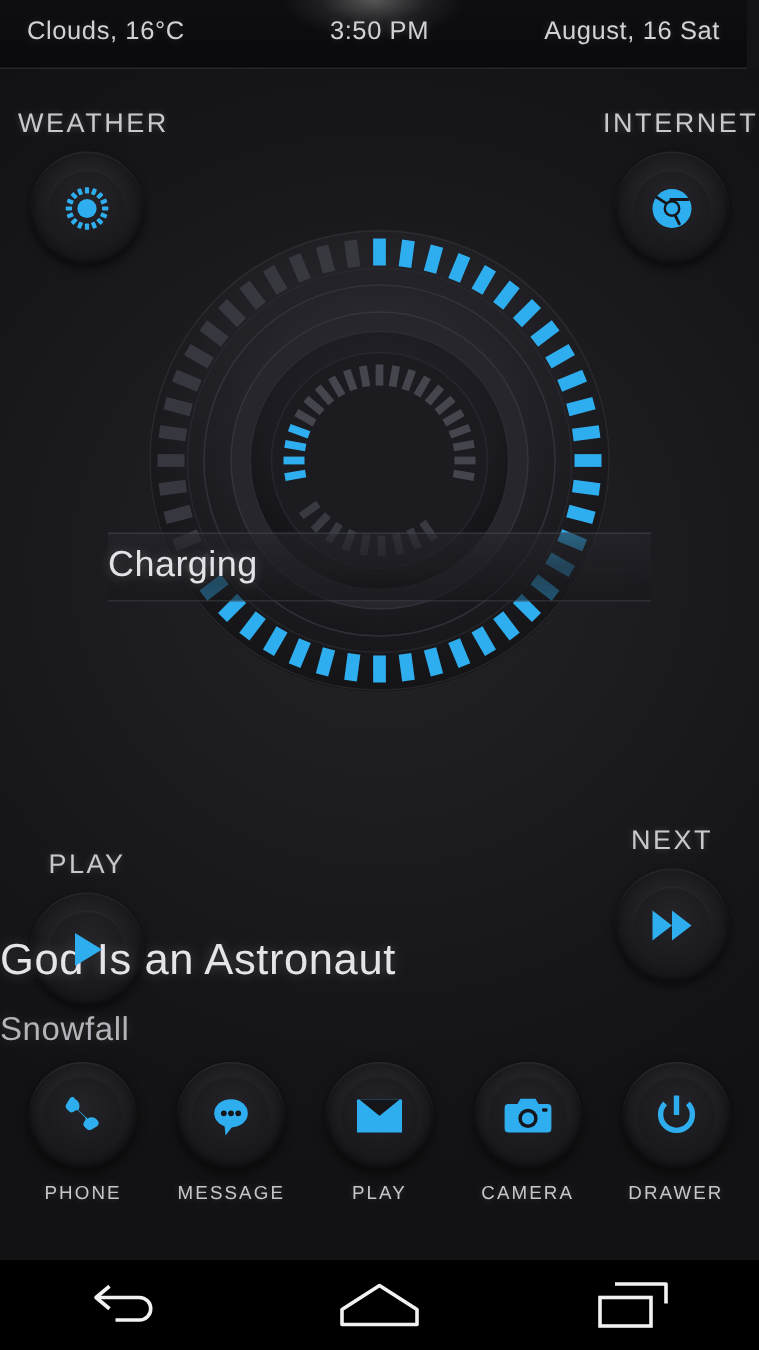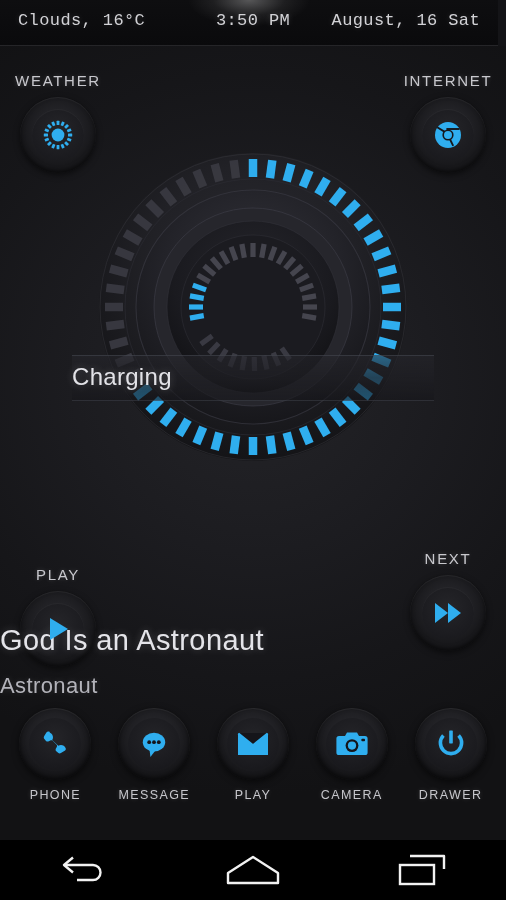--- a/index.html
+++ b/index.html
@@ -21,21 +21,20 @@
 
   
   #statusbar {
     position: absolute;
     left: 0; top: 0;
     width: 498px;
     height: 46px;
     background: linear-gradient(to bottom, #0e0e10 0%, #0a0a0c 100%);
     border-bottom: 1px solid #252528;
     box-sizing: border-box;
-    font-family: Liberation Mono, monospace;
   }
   #statusbar-glow {
     position: absolute;
     left: 50%;
     top: -26px;
     width: 120px;
     height: 52px;
     margin-left: -60px;
     background: radial-gradient(ellipse at center, rgba(255,255,255,0.30) 0%, rgba(255,255,255,0.07) 42%, rgba(255,255,255,0) 72%);
     pointer-events: none;
@@ -66,21 +65,21 @@
   
   .corner-widget {
     position: absolute;
     width: 92px;
     text-align: center;
   }
   #widget-weather  { left: 12px;  top: 26px; }
   #widget-internet { right: 12px; top: 26px; }
 
   .corner-label {
-    font-size: 15px;
+    font-size: 18px;
     letter-spacing: 1.7px;
     color: #c8c8cd;
     text-shadow: 0 0 5px rgba(255,255,255,0.2);
     margin-bottom: 8px;
     white-space: nowrap;
   }
 
   .knob {
     position: relative;
     width: 76px;
@@ -446,21 +445,21 @@
       <div class="knob">
         <svg width="30" height="28" viewBox="0 0 30 28">
           <path d="M2 4 L15 14 L2 24 Z" fill="#2FAEEF"></path>
           <path d="M15 4 L28 14 L15 24 Z" fill="#2FAEEF"></path>
         </svg>
       </div>
     </div>
 
     <div id="now-playing">
       <div id="np-artist">God Is an Astronaut</div>
-      <div id="np-track">Astronaut</div>
+      <div id="np-track">Snowfall</div>
     </div>
 
     <div id="dock">
 
       <div class="dock-item">
         <div class="dock-knob">
           <svg width="30" height="30" viewBox="0 0 30 30">
             <path d="M9.3 2.6c-1.1-0.5-2.3-0.1-2.9 0.9L4.1 7.3c-0.5 0.9-0.4 2 0.3 2.8 l1.6 1.8c0.7 0.8 1.9 0.9 2.8 0.4 l1.5-0.9 c0.7-0.4 1.5-0.3 2.1 0.2 l4.2 4.2 c0.5 0.5 0.6 1.4 0.2 2.1 l-0.9 1.5 c-0.5 0.9-0.4 2.1 0.4 2.8 l1.8 1.6 c0.8 0.7 1.9 0.8 2.8 0.3 l3.8-2.3 c1-0.6 1.4-1.8 0.9-2.9 -0.8-1.8-2.6-3-4.6-3 -1 0-1.9 0.3-2.7 0.8 L12.2 11 c0.5-0.8 0.8-1.7 0.8-2.7 0-2-1.2-3.8-3-4.6 z" fill="#2FAEEF"></path>
           </svg>
         </div>

